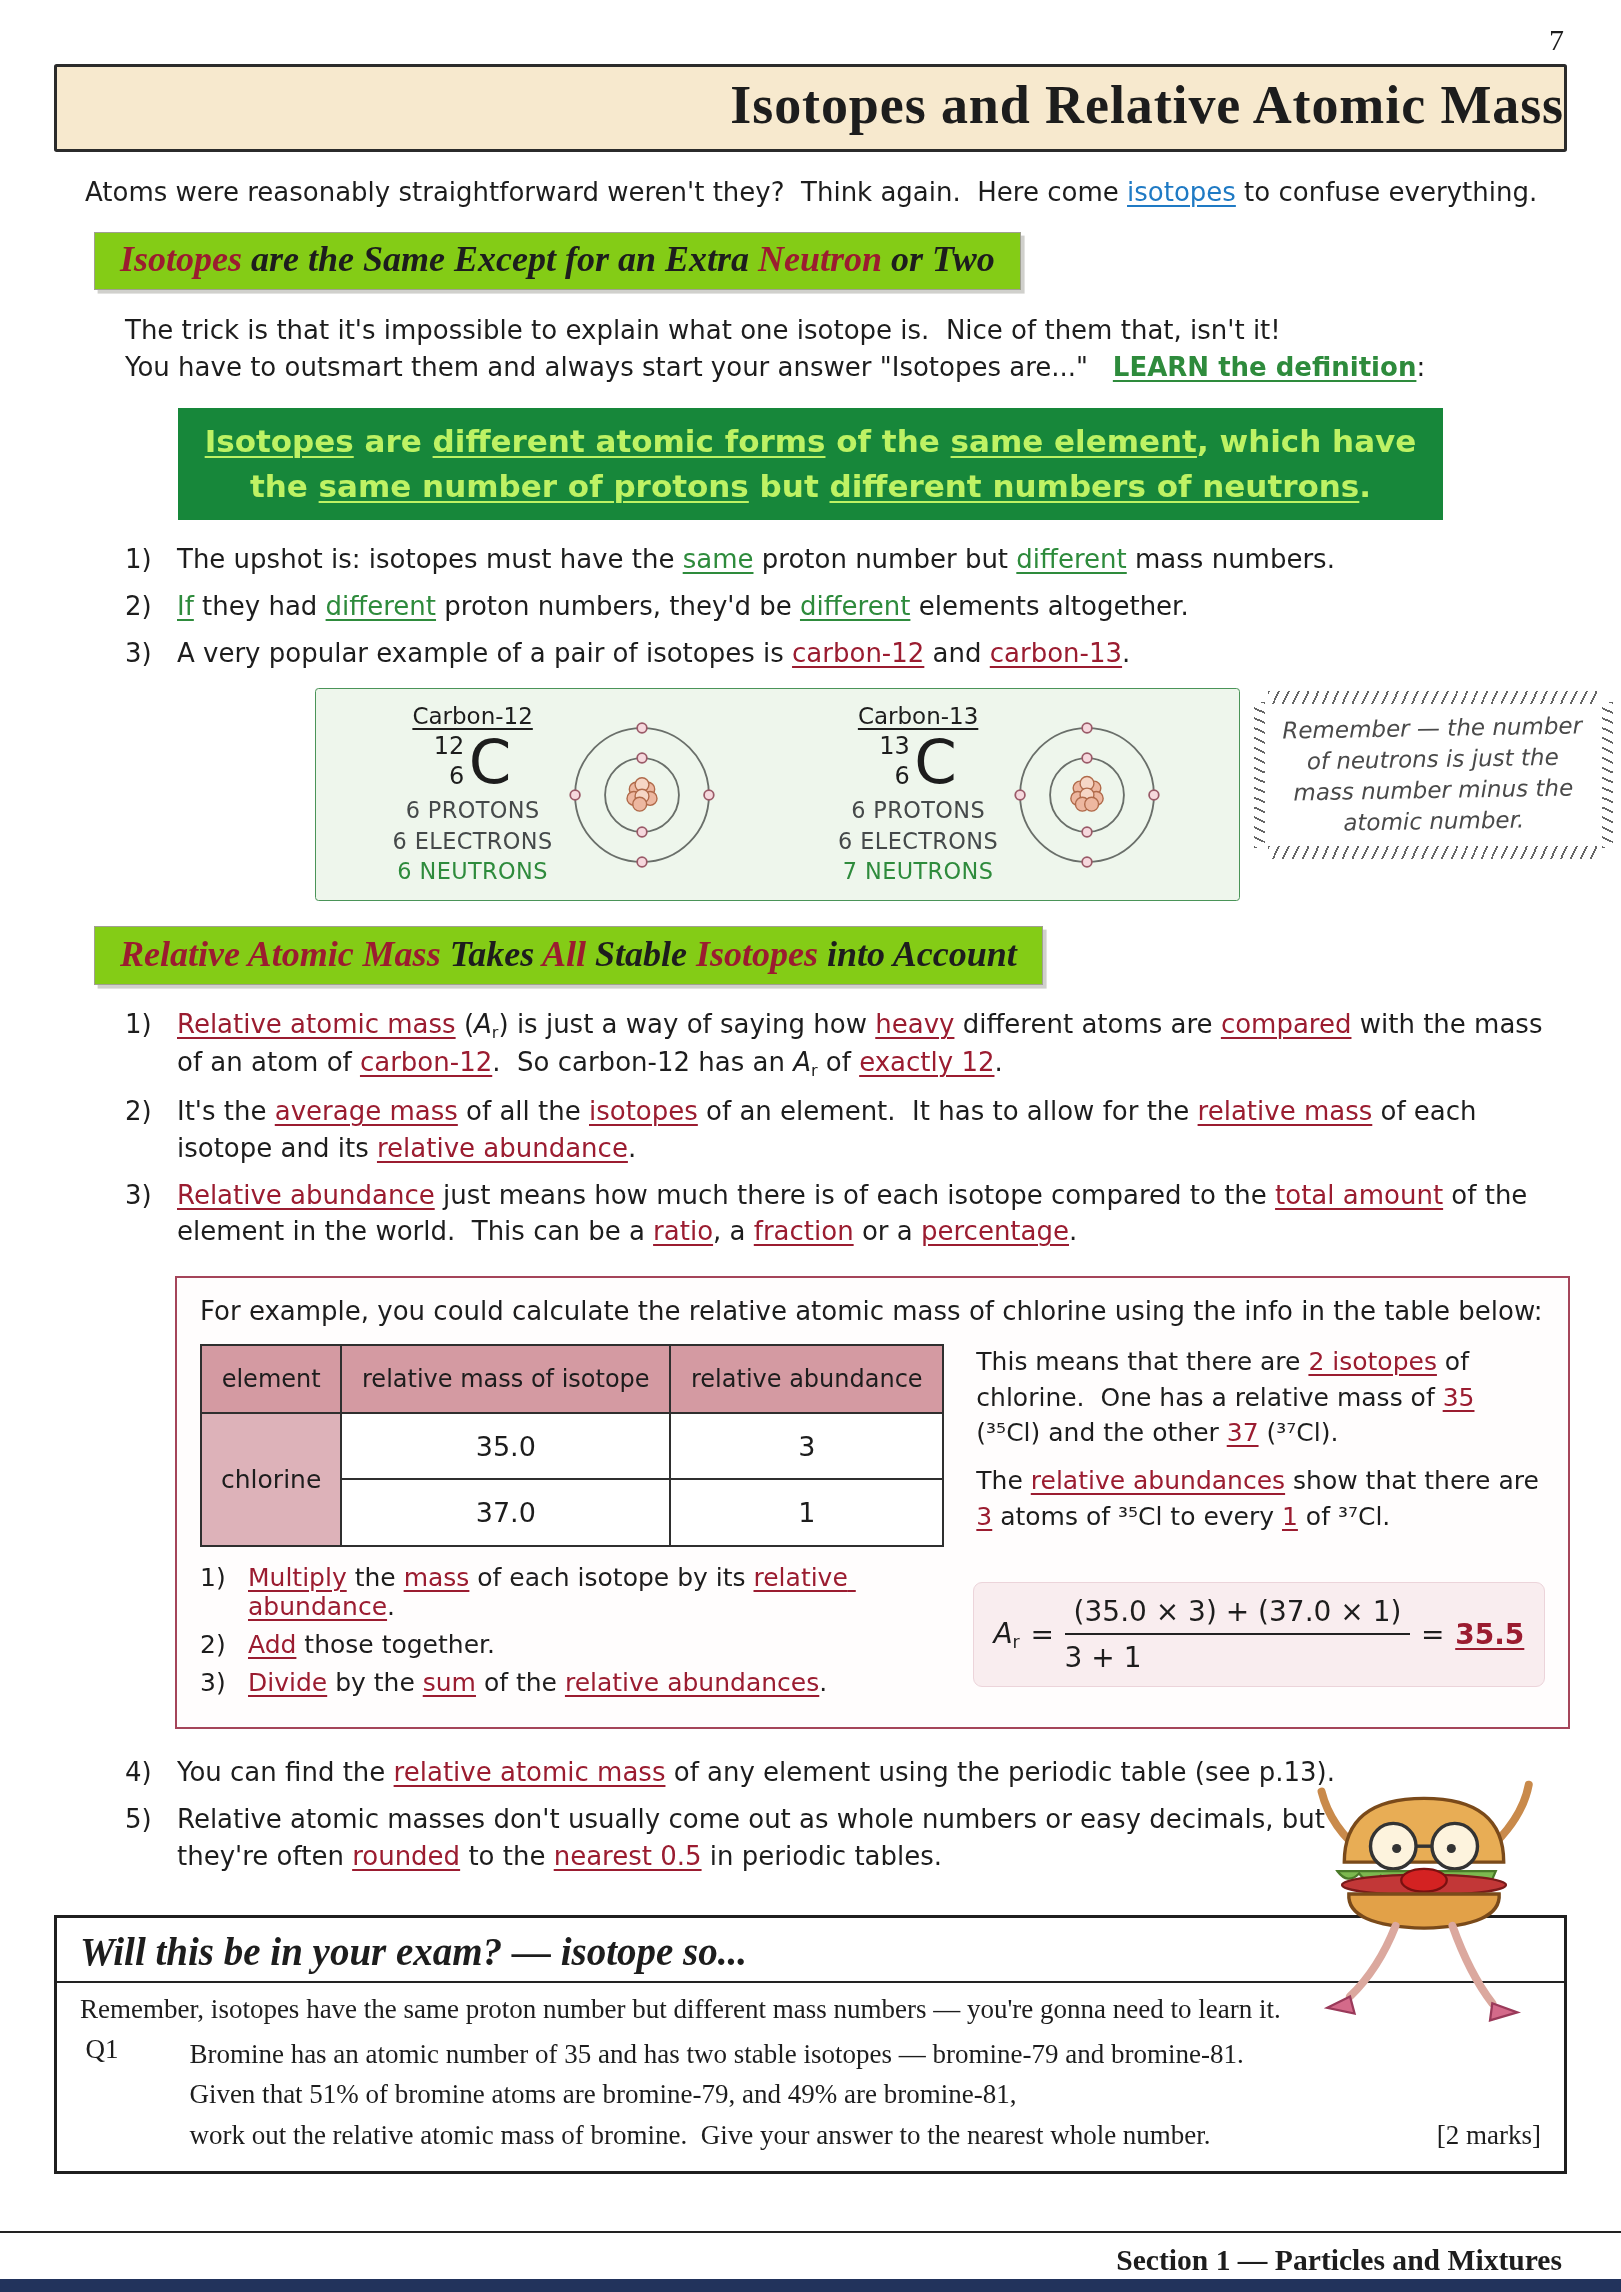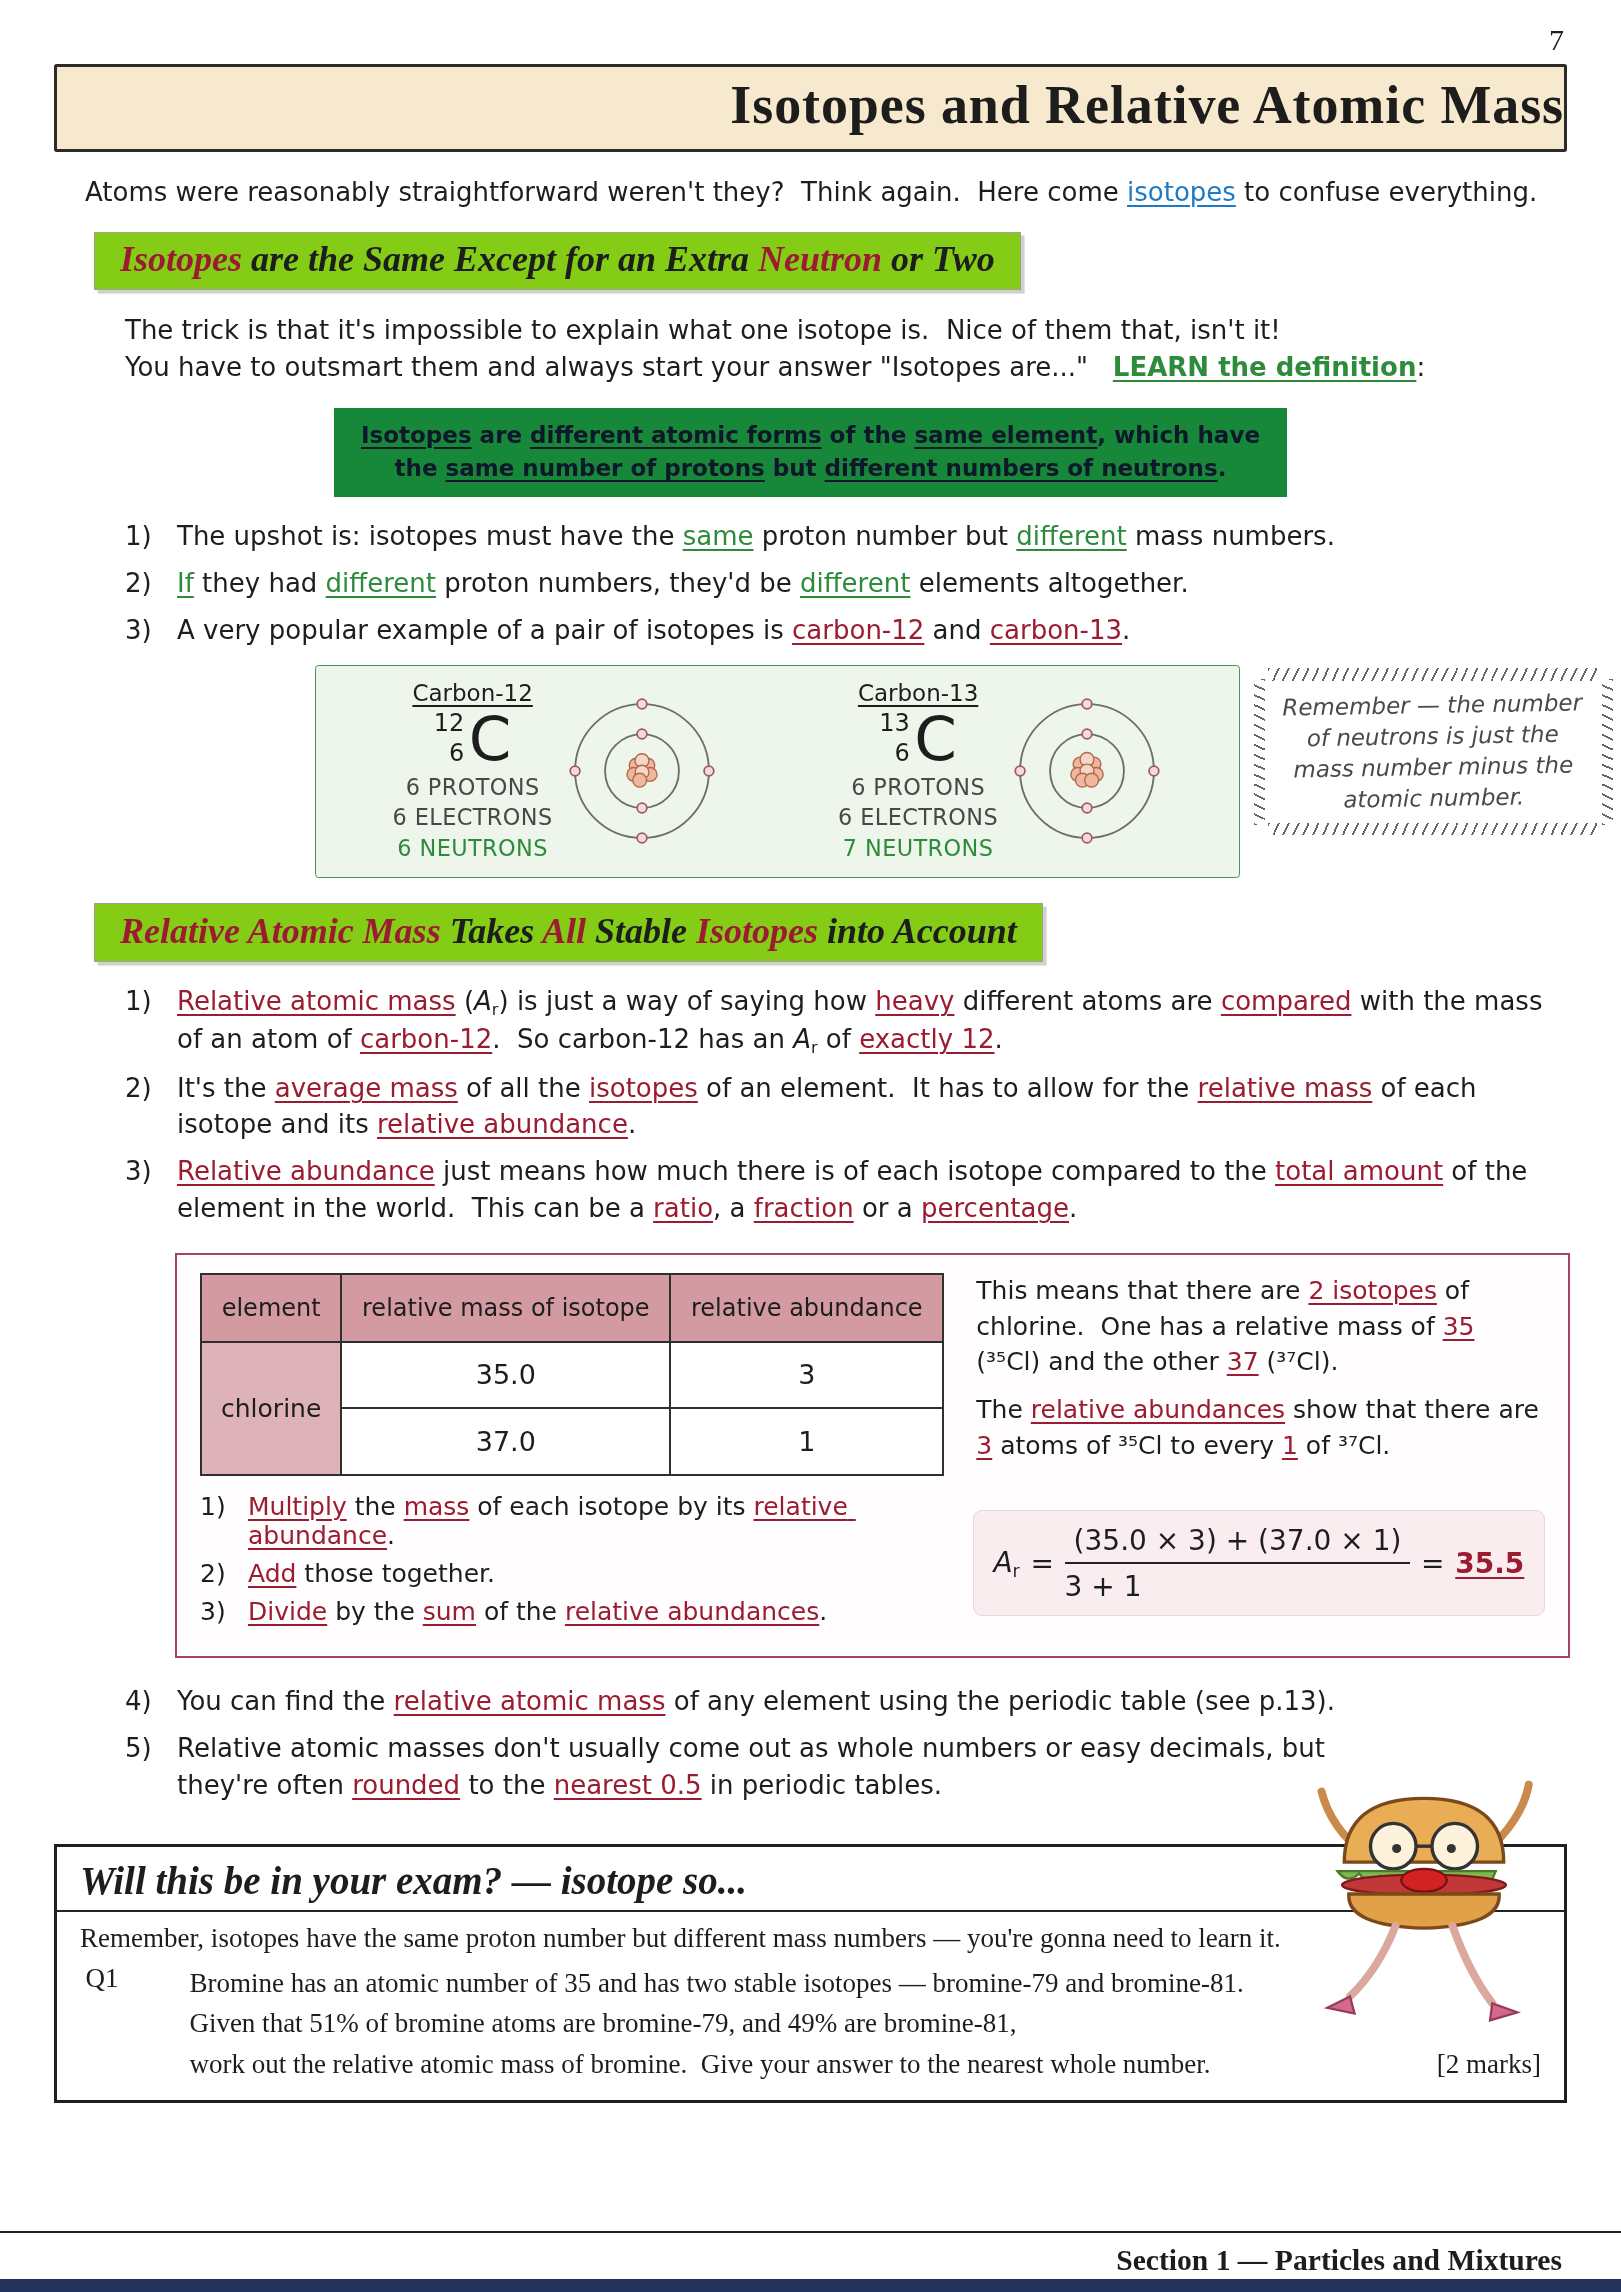--- a/index.html
+++ b/index.html
@@ -35,22 +35,22 @@
     display:inline-block; margin:25px 0 0 94px; background:#84cc16;
     border:1.8px solid #a0a090; box-shadow:3.6px 3.6px 0 rgba(120,120,110,0.35);
     padding:5.4px 25px 9px; font-family:"Liberation Serif",serif;
     font-style:italic; font-weight:bold; font-size:36px;
   }
 
   .para { margin:21.5px 0 0 125px; font-size:26px; line-height:1.45; }
   .para p { margin:0; }
 
   .green-box {
-    width:fit-content; margin:21.5px auto 0; background:#17873a; color:#0f172a;
-    text-align:center; font-size:23px; font-weight:600; line-height:1.45; padding:10.7px 27px;
+    width:fit-content; margin:21.5px auto 0; background:#17873a; color:#bef264;
+    text-align:center; font-size:31px; font-weight:600; line-height:1.45; padding:10.7px 27px;
   }
 
   .points { margin:21.5px 54px 0 125px; font-size:26px; }
   .point { display:flex; margin-bottom:10.7px; line-height:1.4; }
   .point .num { width:52px; flex:none; }
   .point .ptext { flex:1; }
 
   .diagram-row { display:flex; margin:16px 0 0 315px; align-items:flex-start; }
   .diagram-box {
     display:flex; width:925px; box-sizing:border-box; background:#eef6ec;
@@ -259,20 +259,21 @@
       <span class="num" data-bind="section2.points.1.num">2)</span>
       <span class="ptext rich"><span>It's the </span><span class="ru">average mass</span><span> of all the </span><span class="ru">isotopes</span><span> of an element.  It has to allow for the </span><span class="ru">relative mass</span><span> of each isotope and its </span><span class="ru">relative abundance</span><span>.</span></span>
     </div>
     <div class="point">
       <span class="num" data-bind="section2.points.2.num">3)</span>
       <span class="ptext rich"><span class="ru">Relative abundance</span><span> just means how much there is of each isotope compared to the </span><span class="ru">total amount</span><span> of the element in the world.  This can be a </span><span class="ru">ratio</span><span>, a </span><span class="ru">fraction</span><span> or a </span><span class="ru">percentage</span><span>.</span></span>
     </div>
   </div>
 
   <div class="example-box">
+    <p class="ex-intro" data-bind="example.intro">For example, you could calculate the relative atomic mass of chlorine using the info in the table below:</p>
 
     <div class="ex-row1">
       <table class="cl-table">
         <tbody>
             <tr>
           <th data-bind="example.table.headers.0">element</th>
           <th data-bind="example.table.headers.1">relative mass of isotope</th>
           <th data-bind="example.table.headers.2">relative abundance</th>
         </tr>
         <tr>

